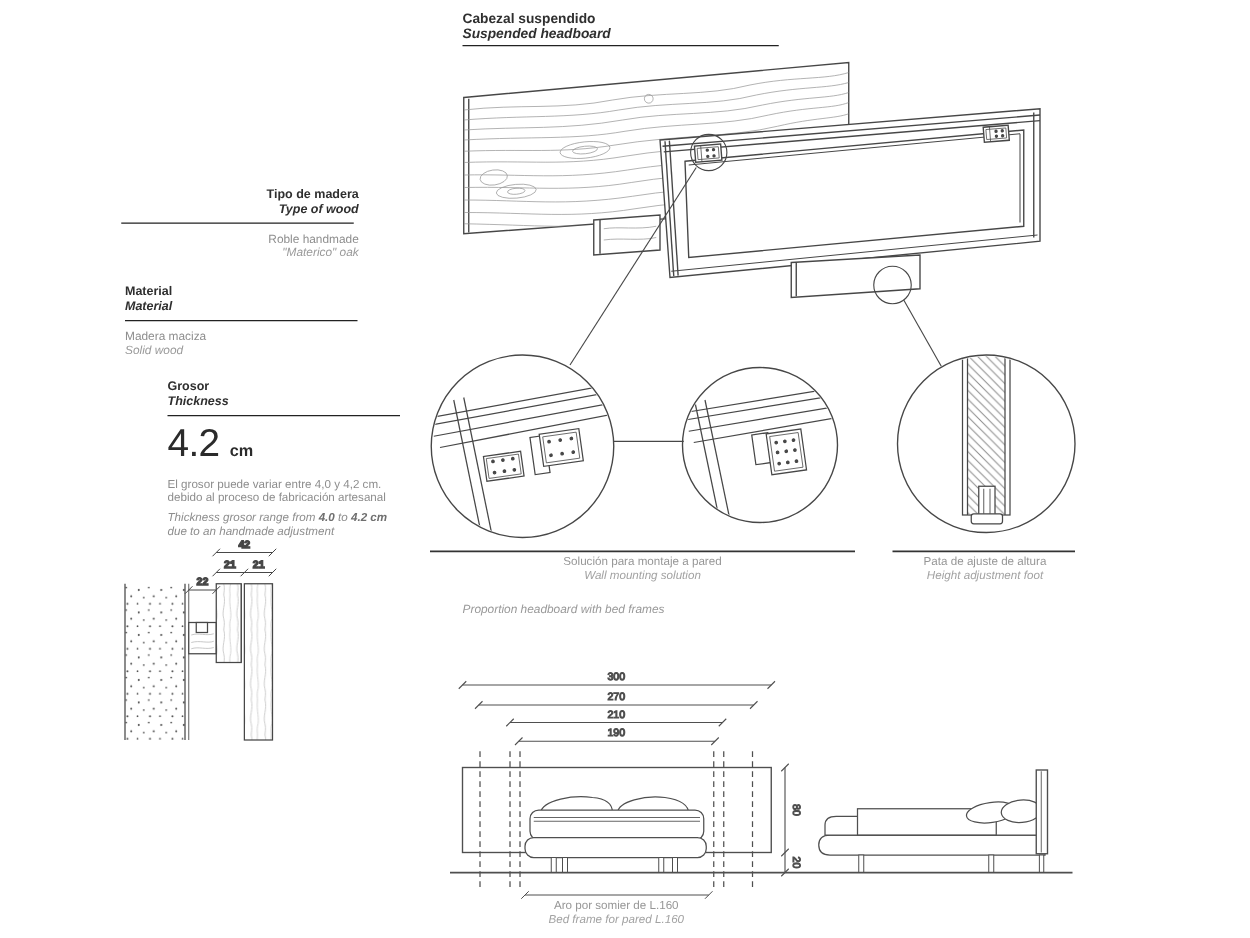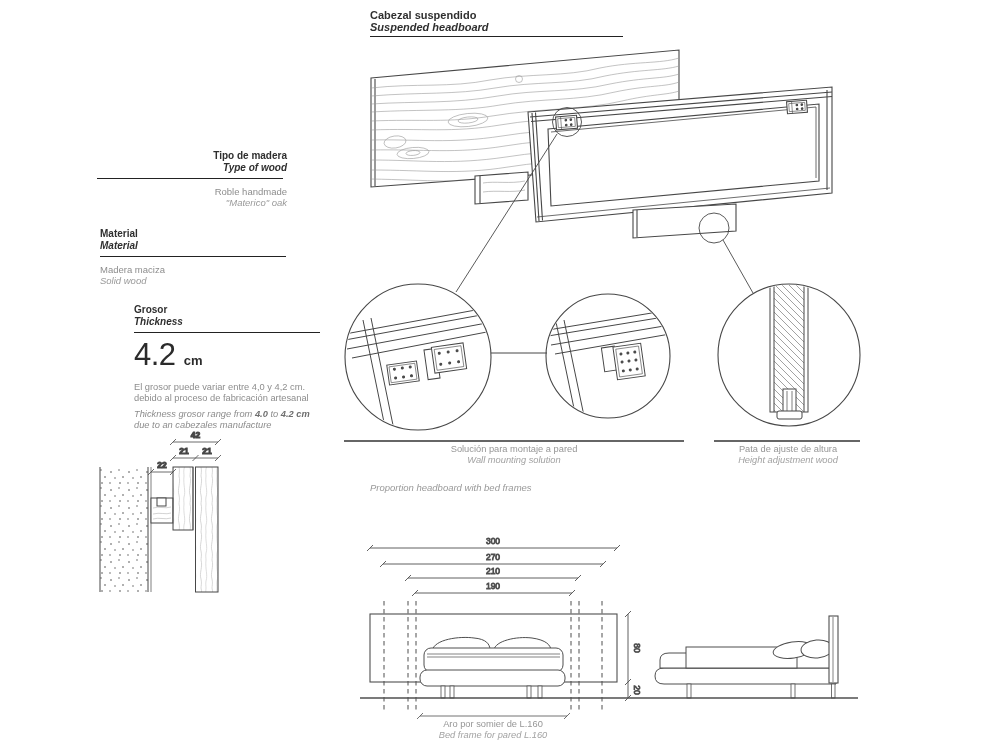--- a/index.html
+++ b/index.html
@@ -69,31 +69,31 @@
     <div class="spec-h-es">Grosor</div>
     <div class="spec-h-en">Thickness</div>
     <div class="spec-rule" style="width:186px;"></div>
     <div class="thick-val"><span>4.2</span>&nbsp;<span class="thick-unit">cm</span></div>
     <div class="note-es">
       <span>El grosor puede variar entre 4,0 y 4,2 cm.</span><br>
       <span>debido al proceso de fabricación artesanal</span>
     </div>
     <div class="note-en">
       <span>Thickness grosor range from </span><b>4.0</b><span> to </span><b>4.2 cm</b><br>
-      <span>due to an cabezales manufacture</span>
+      <span>due to an handmade adjustment</span>
     </div>
   </div>
 
   <div class="abs cap" style="left:344px;top:444px;width:340px;">
     <div class="cap-es">Solución para montaje a pared</div>
     <div class="cap-en">Wall mounting solution</div>
   </div>
   <div class="abs cap" style="left:712px;top:444px;width:152px;">
     <div class="cap-es">Pata de ajuste de altura</div>
-    <div class="cap-en">Height adjustment wood</div>
+    <div class="cap-en">Height adjustment foot</div>
   </div>
 
   <div class="abs" style="left:370px;top:478px;width:420px;">
     <div class="prop-sub">Proportion headboard with bed frames</div>
   </div>
 
   <div class="abs cap" style="left:390px;top:719px;width:206px;">
     <div class="cap-es">Aro por somier de L.160</div>
     <div class="cap-en">Bed frame for pared L.160</div>
   </div>

